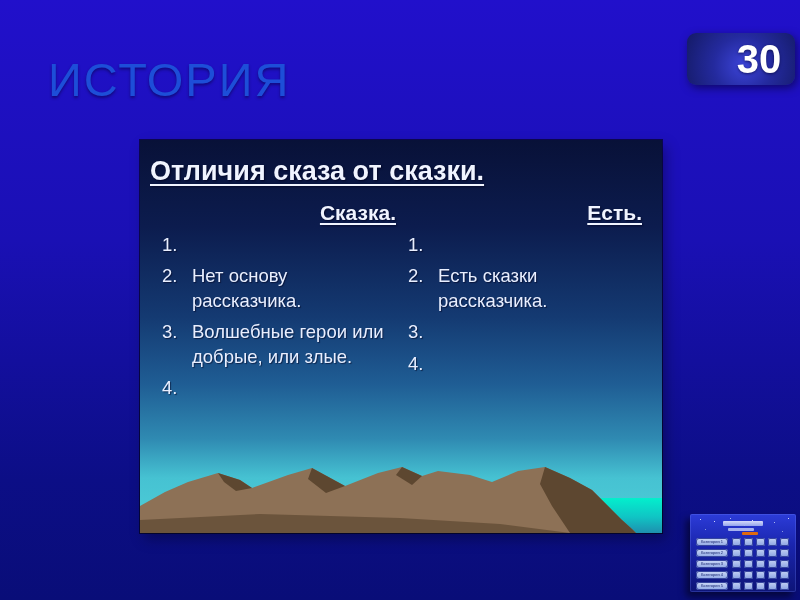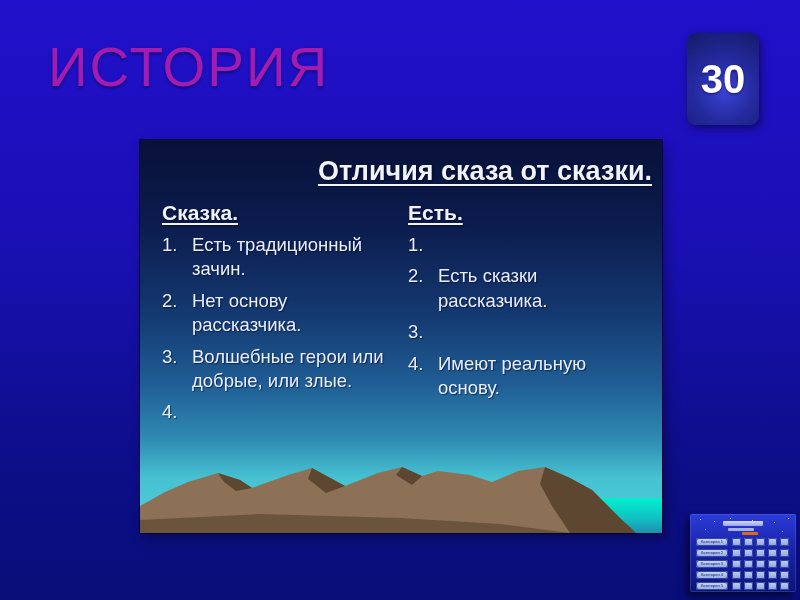--- a/index.html
+++ b/index.html
@@ -3,54 +3,54 @@
 <meta charset="utf-8">
 <style>
   html,body{margin:0;padding:0;}
   body{
     width:800px;height:600px;overflow:hidden;position:relative;
     font-family:"Liberation Sans", sans-serif;
     background:linear-gradient(to bottom,#2110cb 0%,#1a10b4 40%,#0c0e86 80%,#090d78 100%);
   }
   
   .category-title{
-    position:absolute;left:48px;top:35px;
-    font-size:55px;font-weight:400;letter-spacing:2px;
-    color:#a21caf;text-shadow:0 2px 3px rgba(0,0,40,.45);
+    position:absolute;left:48px;top:52px;
+    font-size:47px;font-weight:400;letter-spacing:2px;
+    color:#1d4ed8;text-shadow:0 2px 3px rgba(0,0,40,.45);
   }
   .points-badge{
-    position:absolute;left:687px;top:33px;width:72px;height:92px;
+    position:absolute;left:687px;top:33px;width:72px;height:52px;
     border-radius:9px;
     background:radial-gradient(circle at 52% 62%, #3c44d8 0%, #242a9e 45%, #141a66 100%);
     box-shadow:2px 3px 8px rgba(0,0,20,.5);
-    display:flex;align-items:center;justify-content:center;
+    display:flex;align-items:center;justify-content:center;padding-left:36px;
   }
   .points-badge span{
     font-size:40px;font-weight:bold;color:#ffffff;
     text-shadow:0 1px 3px rgba(0,0,40,.6);
   }
   
   .panel{
     position:absolute;left:140px;top:140px;width:522px;height:393px;
     overflow:hidden;
     background:linear-gradient(to bottom,
       #081138 0%, #0c1c4e 22%, #143a72 45%, #1f5d94 62%,
       #2f8ab2 76%, #46c2d2 86%, #4ecfd8 100%);
     box-shadow:0 0 0 1px rgba(0,0,0,.55), 4px 6px 12px rgba(0,0,20,.35);
   }
   .panel-title{
-    margin:16px 10px 0 10px;text-align:right;
+    margin:16px 10px 0 10px;text-align:left;
     font-size:27px;font-weight:bold;color:#f0f4ff;
     text-decoration:underline;text-underline-offset:4px;
     text-shadow:1px 1px 2px rgba(0,0,30,.7);
   }
   .columns{display:flex;padding:14px 14px 0 16px;}
   .col{width:50%;box-sizing:border-box;padding:0 6px;}
   .col-header{
-    text-align:left;font-size:21px;font-weight:bold;color:#f0f4ff;
+    text-align:right;font-size:21px;font-weight:bold;color:#f0f4ff;
     text-decoration:underline;text-underline-offset:3px;
     margin-bottom:8px;text-shadow:1px 1px 2px rgba(0,0,30,.7);
   }
   ol.items{list-style:none;margin:0;padding:0;}
   ol.items li{
     display:flex;font-size:18.5px;line-height:1.32;color:#e9efff;
     margin-bottom:7px;text-shadow:1px 1px 1px rgba(0,0,30,.55);
   }
   ol.items li .num{flex:0 0 30px;}
   ol.items li .txt{flex:1;}
@@ -106,21 +106,20 @@
 
 <div class="panel">
   <div class="panel-title">Отличия сказа от сказки.</div>
 
   <div class="columns">
     <div class="col">
       <div class="col-header">Сказка.</div>
       <ol class="items">
         <li>
           <span class="num">1.</span>
-          <span class="txt">Есть традиционный зачин.</span>
         </li>
         <li>
           <span class="num">2.</span>
           <span class="txt">Нет основу рассказчика.</span>
         </li>
         <li>
           <span class="num">3.</span>
           <span class="txt">Волшебные герои или добрые, или злые.</span>
         </li>
         <li>
@@ -137,21 +136,20 @@
         </li>
         <li>
           <span class="num">2.</span>
           <span class="txt">Есть сказки рассказчика.</span>
         </li>
         <li>
           <span class="num">3.</span>
         </li>
         <li>
           <span class="num">4.</span>
-          <span class="txt">Имеют реальную основу.</span>
         </li>
       </ol>
     </div>
   </div>
 
   <svg class="landscape" viewBox="0 0 522 75" preserveAspectRatio="none">
     <defs>
       <linearGradient id="waterGrad" x1="0" y1="0" x2="0" y2="1">
         <stop offset="0" stop-color="#03efcd"></stop>
         <stop offset="0.55" stop-color="#10c4c4"></stop>

